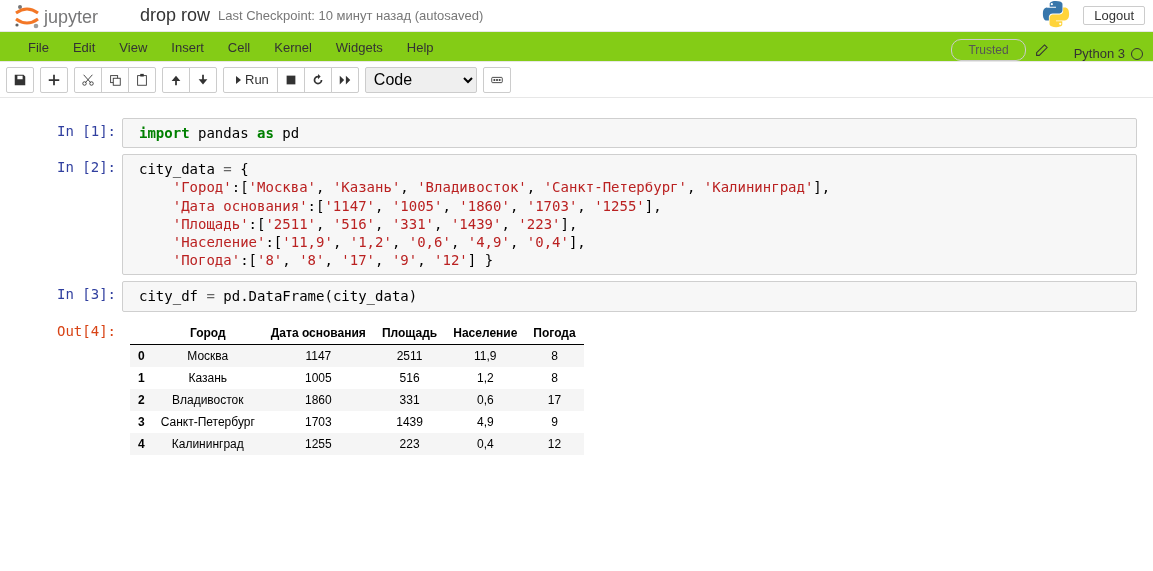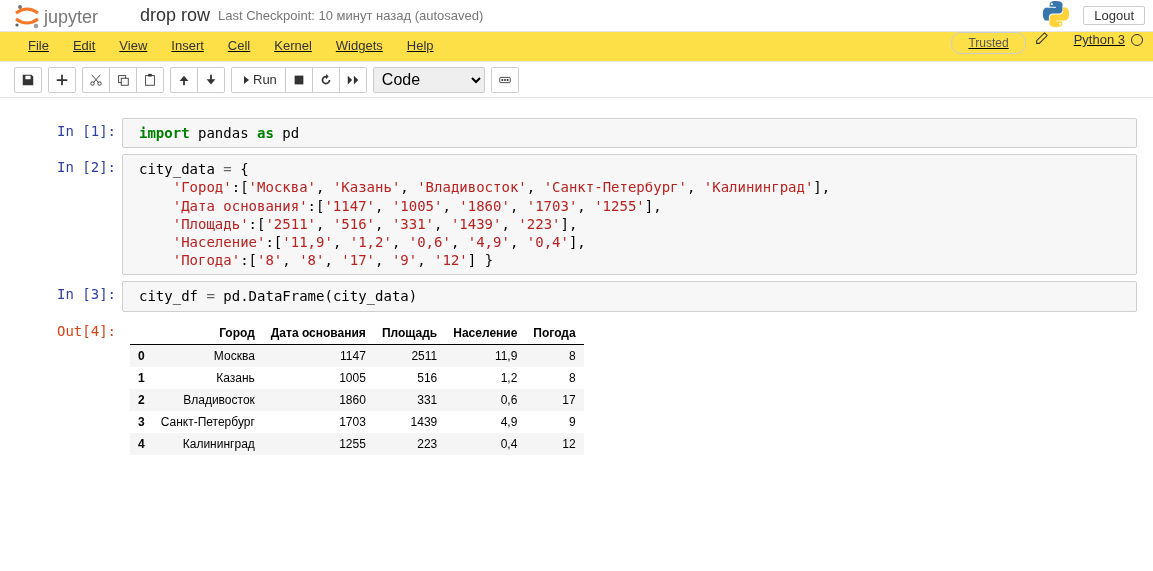--- a/index.html
+++ b/index.html
@@ -9,31 +9,31 @@
 .header { display: flex; align-items: center; padding: 4px 8px 4px 14px; border-bottom: 1px solid #e7e7e7; height: 32px; }
 .jupyter-logo { display: flex; align-items: center; margin-right: 16px; }
 .jupyter-logo svg { height: 26px; }
 .notebook-name { font-size: 18px; color: #333; font-weight: normal; margin-right: 8px; }
 .checkpoint { font-size: 13px; color: #777; }
 .header-spacer { flex: 1; }
 .python-icon svg { width: 30px; height: 30px; }
 .logout-btn { border: 1px solid #ccc; background: #fff; color: #333; padding: 1px 10px; border-radius: 2px; font-size: 13px; margin-left: 12px; cursor: pointer; }
 
 
-.menubar { display: flex; align-items: flex-start; padding: 0 4px; border-bottom: 1px solid #e7e7e7; background: #fde047; height: 30px; text-decoration: underline; }
+.menubar { display: flex; align-items: flex-end; padding: 0 4px; border-bottom: 1px solid #e7e7e7; background: #84cc16; height: 30px; }
 .menu-item { padding: 6px 12px; font-size: 13px; color: #333; cursor: pointer; }
 .menu-item:first-child { margin-left: 12px; }
 .menubar-spacer { flex: 1; }
 .trusted { border: 1px solid #ccc; padding: 3px 16px; font-size: 12px; color: #555; border-radius: 10px; margin-right: 8px; }
 .kernel-indicator { display: flex; align-items: center; font-size: 13px; color: #333; margin-right: 6px; padding-left: 20px; }
 .kernel-circle { width: 12px; height: 12px; border: 1px solid #333; border-radius: 50%; margin-left: 6px; }
 .pencil-icon { margin-right: 6px; color: #333; }
 
 
-.toolbar { display: flex; align-items: center; padding: 4px 14px; border-bottom: 1px solid #e7e7e7; background: #fff; height: 36px; }
+.toolbar { display: flex; align-items: center; padding: 4px 6px; border-bottom: 1px solid #e7e7e7; background: #fff; height: 36px; }
 .tbtn { border: 1px solid #ccc; background: #fff; width: 28px; height: 26px; display: inline-flex; align-items: center; justify-content: center; cursor: pointer; border-radius: 2px; color: #333; }
 .tbtn-group { display: inline-flex; margin-right: 6px; }
 .tbtn-group .tbtn { border-radius: 0; margin-left: -1px; }
 .tbtn-group .tbtn:first-child { border-radius: 2px 0 0 2px; margin-left: 0; }
 .tbtn-group .tbtn:last-child { border-radius: 0 2px 2px 0; }
 .tbtn-single { margin-right: 6px; }
 .run-btn { width: auto; padding: 0 8px; font-size: 13px; }
 .cell-type-select { height: 26px; width: 112px; border: 1px solid #ccc; border-radius: 2px; font-size: 16px; padding: 0 4px; margin-right: 6px; }
 
 
@@ -46,21 +46,21 @@
 .output-area { flex: 1; padding: 4px 8px; }
 
 
 .kw { color: #008000; font-weight: bold; }
 .nn { color: #000; }
 .s { color: #BA2121; }
 .o { color: #666; }
 
 
 .dataframe { border-collapse: collapse; font-size: 12px; margin-left: 0; }
-.dataframe th, .dataframe td { padding: 4px 8px; text-align: right; }
+.dataframe th, .dataframe td { padding: 4px 8px; text-align: center; }
 .dataframe thead th { border-bottom: 1px solid #000; font-weight: bold; }
 .dataframe tbody tr:nth-child(odd) { background: #f5f5f5; }
 .dataframe tbody th { font-weight: bold; }
 .dataframe thead tr th:first-child { text-align: left; }
 
 .icon { width: 14px; height: 14px; display: inline-block; }
 </style>
 </head>
 <body>
 

